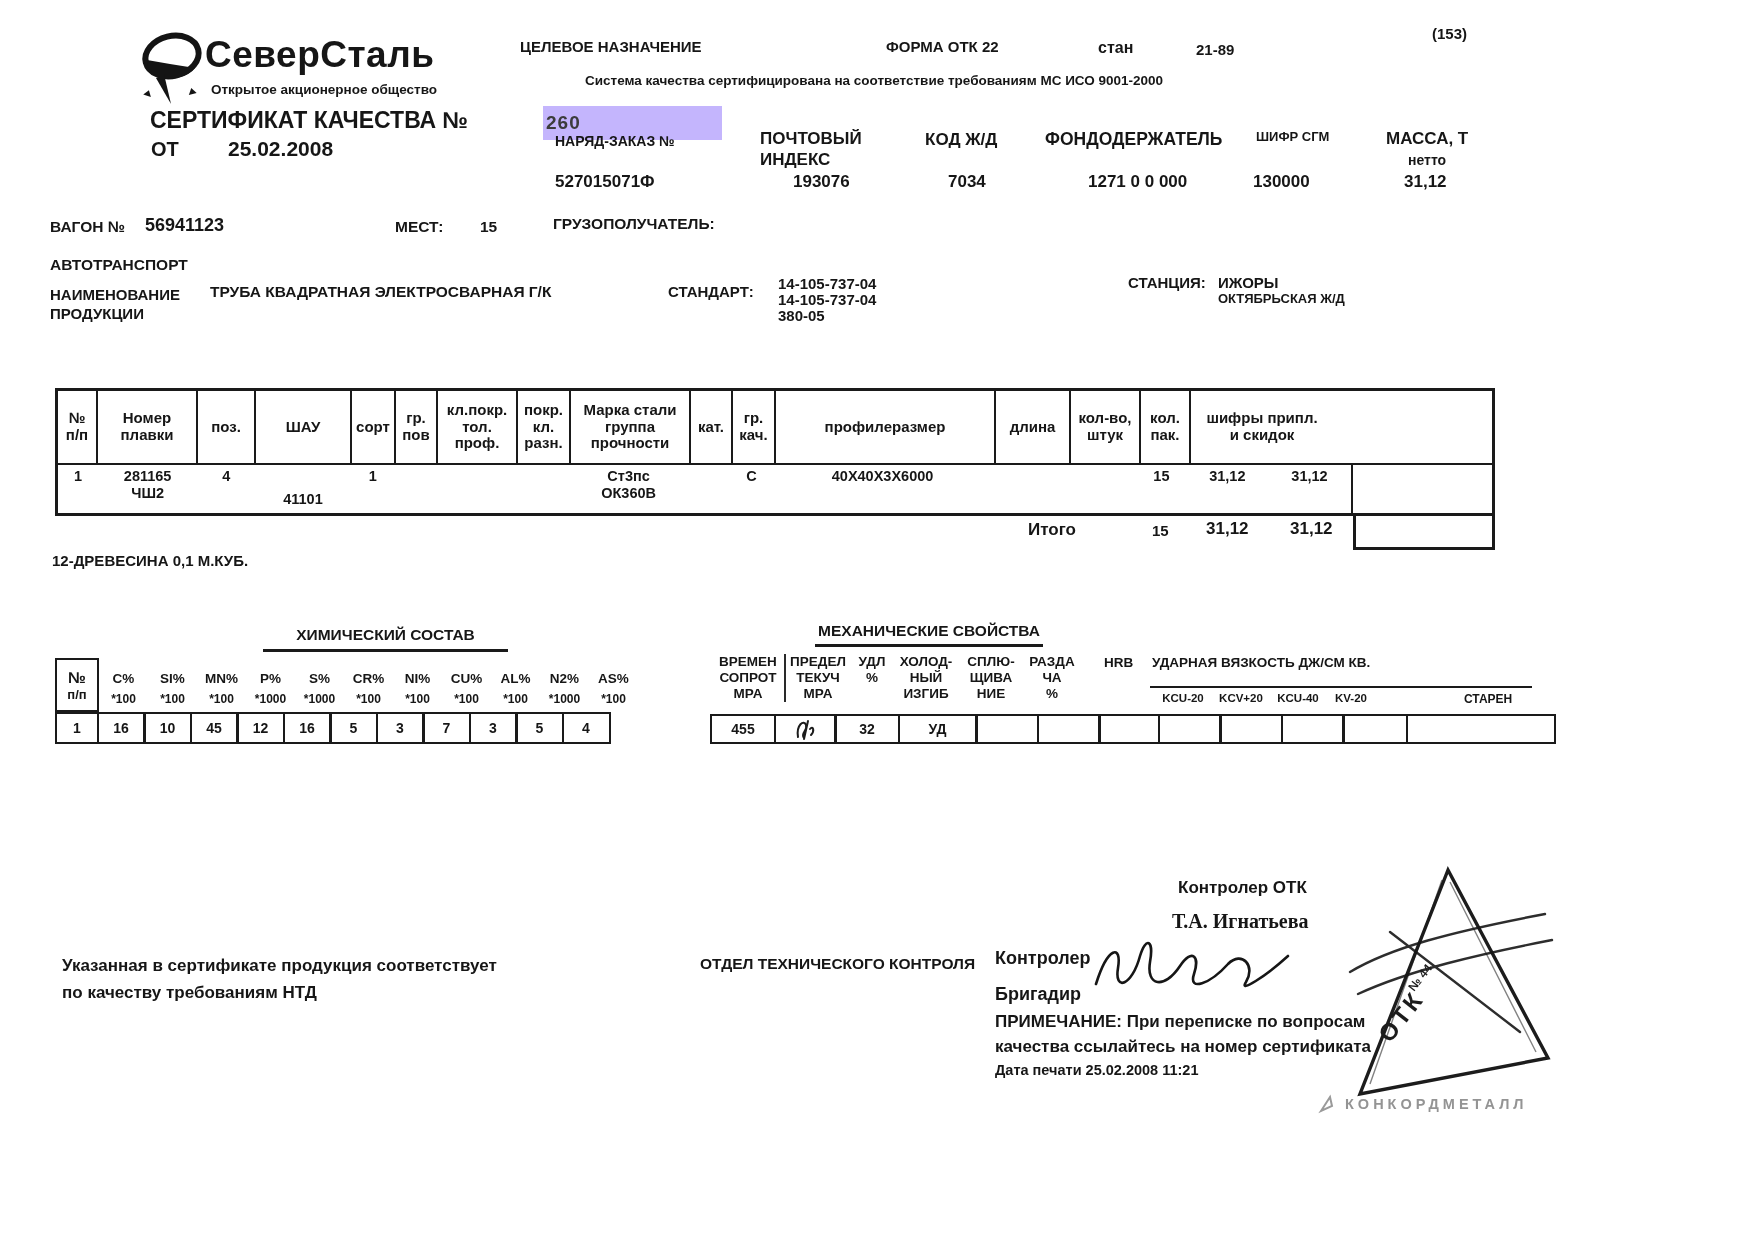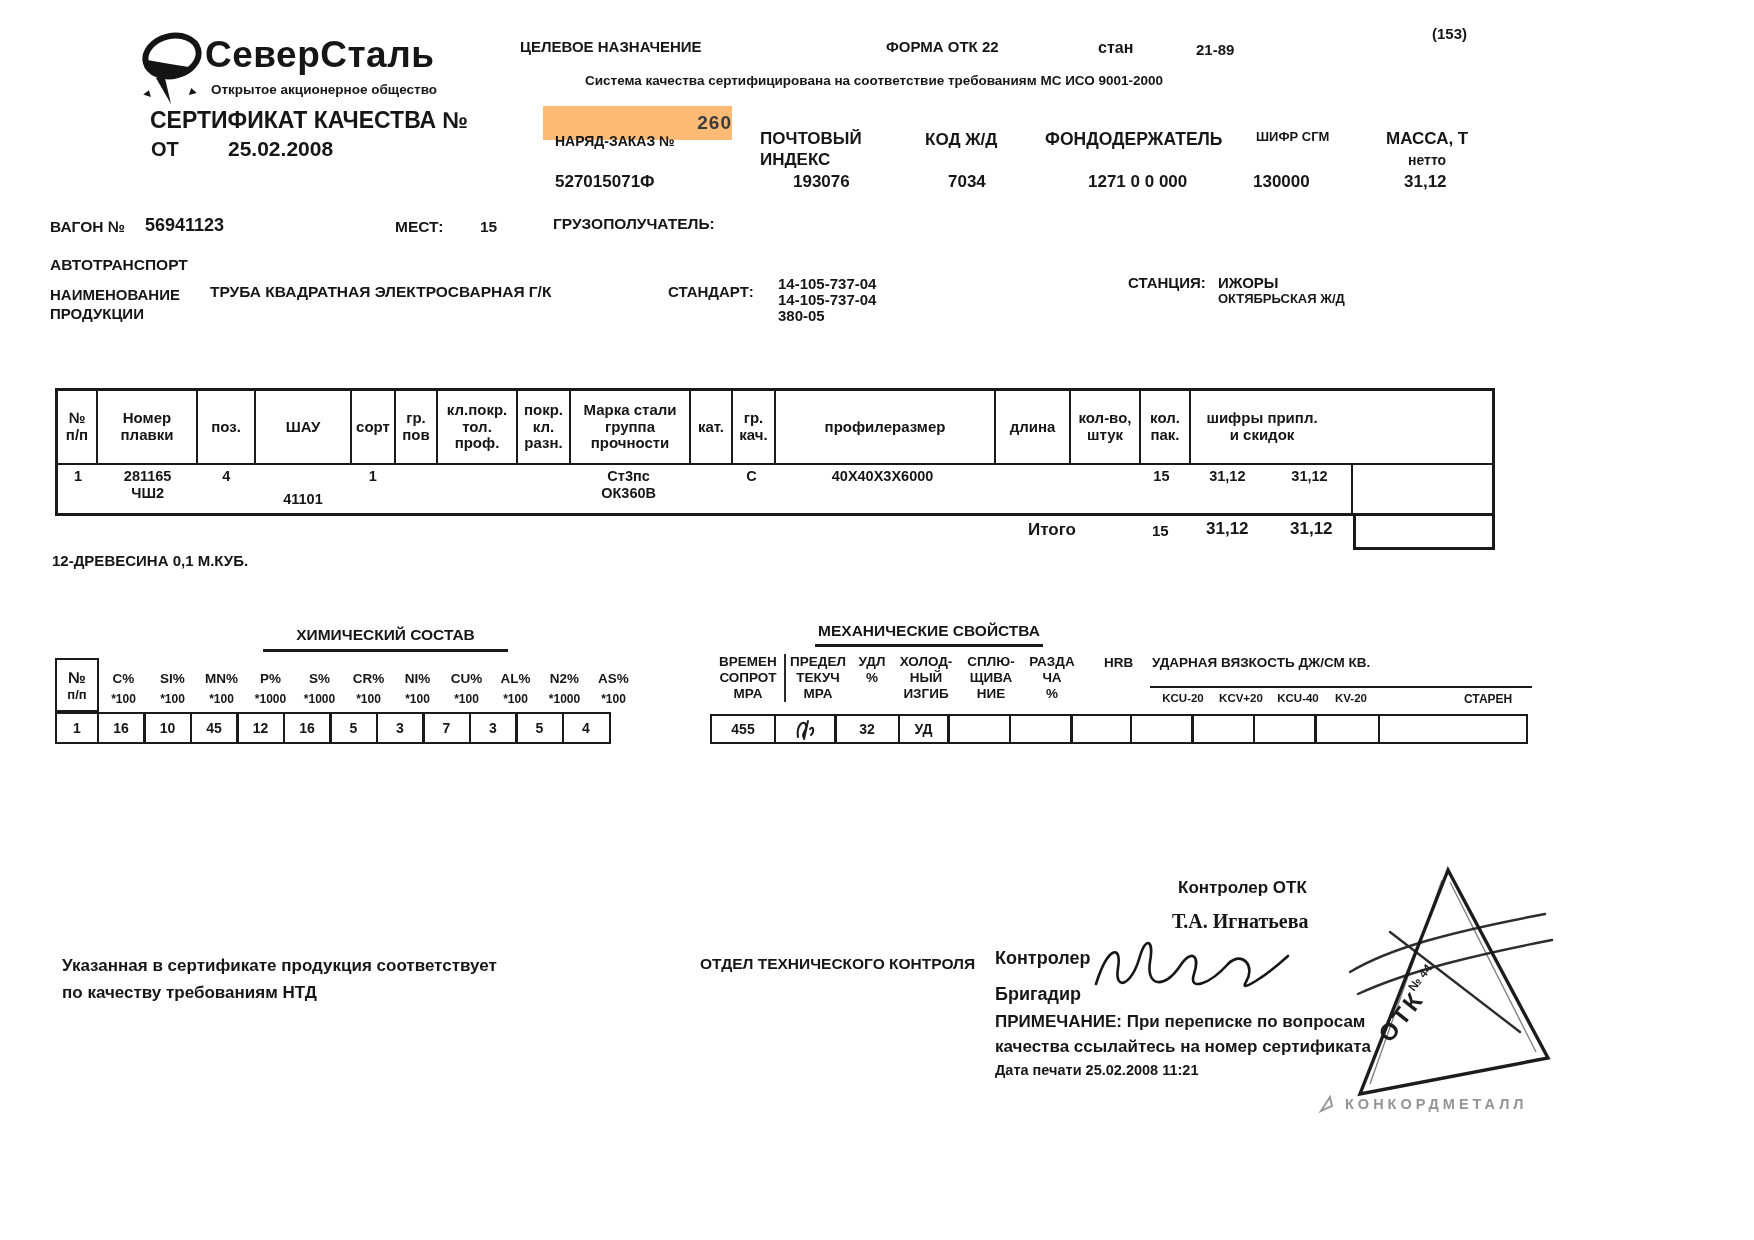--- a/index.html
+++ b/index.html
@@ -27,21 +27,21 @@
   .chem-col{width:49px;text-align:center;}
   .chem-vals{display:flex;margin-left:0;}
   .cell{border:2.5px solid #1a1a1a;box-sizing:border-box;display:flex;align-items:center;justify-content:center;
         font-size:14px;font-weight:700;}
   .cell + .cell{margin-left:-2.5px;}
   
   .mech-hrow{display:flex;}
   .mech-hcol{text-align:center;font-size:13.5px;font-weight:700;line-height:1.18;white-space:pre-line;box-sizing:border-box;}
   .mech-vals{display:flex;}
   
-  .redact{background:#fdba74;color:#3c3c3c;font-weight:700;font-size:19px;line-height:34px;padding-left:13px;letter-spacing:1px;text-align:right;}
+  .redact{background:#c4b5fd;color:#3c3c3c;font-weight:700;font-size:19px;line-height:34px;padding-left:3px;letter-spacing:1px;}
   .brand{color:#949494;letter-spacing:4px;font-size:14.5px;font-weight:600;}
   .serif{font-family:"Liberation Serif",serif;}
 </style>
 </head>
 <body>
 
 <div class="page">
 
   <svg class="abs" style="left:140px;top:30px;" width="64" height="78" viewBox="0 0 64 78">
     <ellipse cx="32" cy="26" rx="27" ry="20" fill="none" stroke="#141414" stroke-width="6" transform="rotate(-14 32 26)"></ellipse>
@@ -249,21 +249,21 @@
   <div class="abs b" style="left:1464px;top:692px;font-size:12px;">СТАРЕН</div>
 
   <div class="abs mech-vals" style="left:710px;top:714px;">
     <div class="cell" style="width:66px;height:30px;">455</div>
     <div class="cell" style="width:63px;height:30px;">
       <svg width="26" height="24" viewBox="0 0 26 24">
         <path d="M6,20 C4,8 12,2 14,8 C16,14 8,16 12,21 M16,4 L12,22 M18,12 C21,8 23,14 19,18" fill="none" stroke="#1c1c1c" stroke-width="2" stroke-linecap="round"></path>
       </svg>
     </div>
     <div class="cell" style="width:66px;height:30px;">32</div>
-    <div class="cell" style="width:52px;height:30px;">УД</div>
+    <div class="cell" style="width:80px;height:30px;">УД</div>
     <div class="cell" style="width:64px;height:30px;"></div>
     <div class="cell" style="width:64px;height:30px;"></div>
     <div class="cell" style="width:62px;height:30px;"></div>
     <div class="cell" style="width:64px;height:30px;"></div>
     <div class="cell" style="width:64px;height:30px;"></div>
     <div class="cell" style="width:64px;height:30px;"></div>
     <div class="cell" style="width:66px;height:30px;"></div>
     <div class="cell" style="width:150px;height:30px;"></div>
   </div>
 

